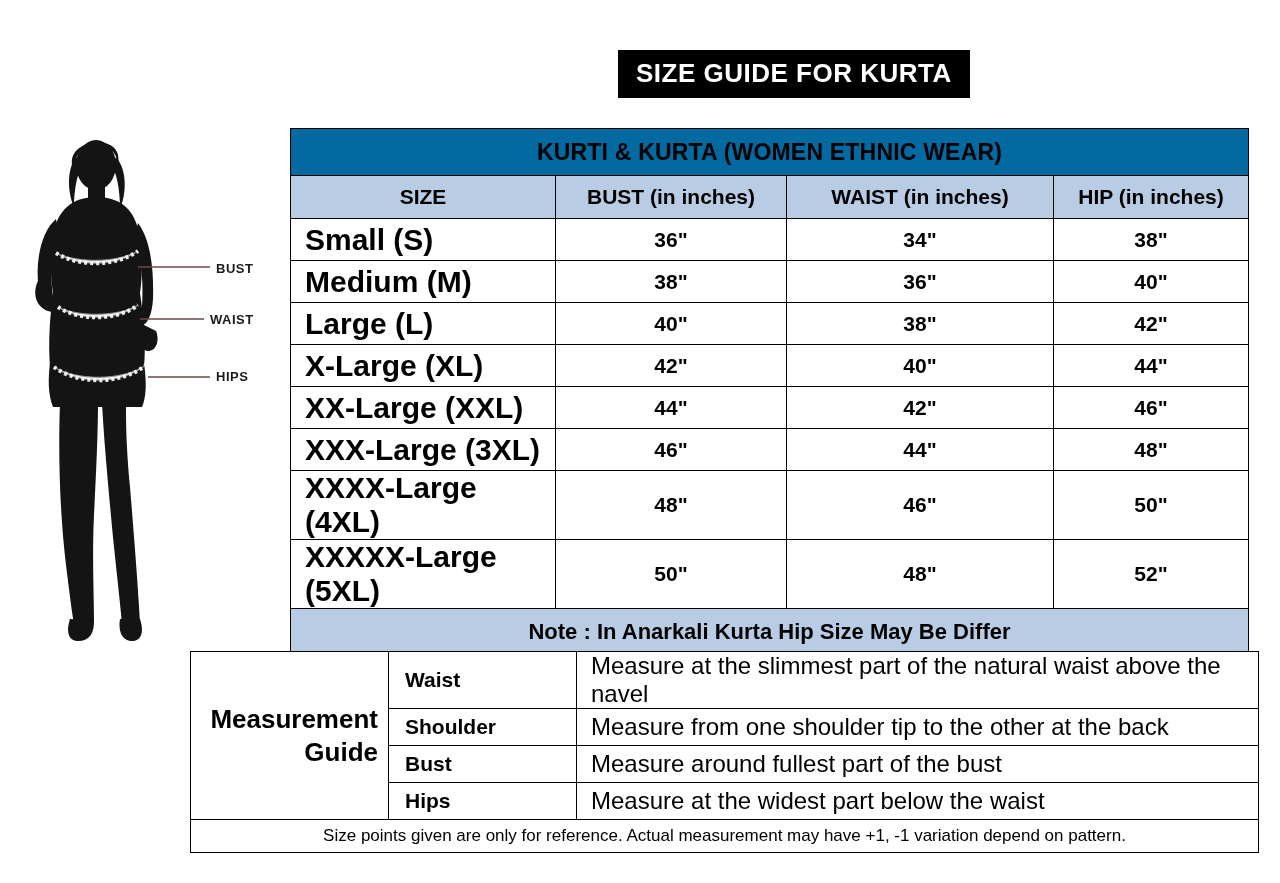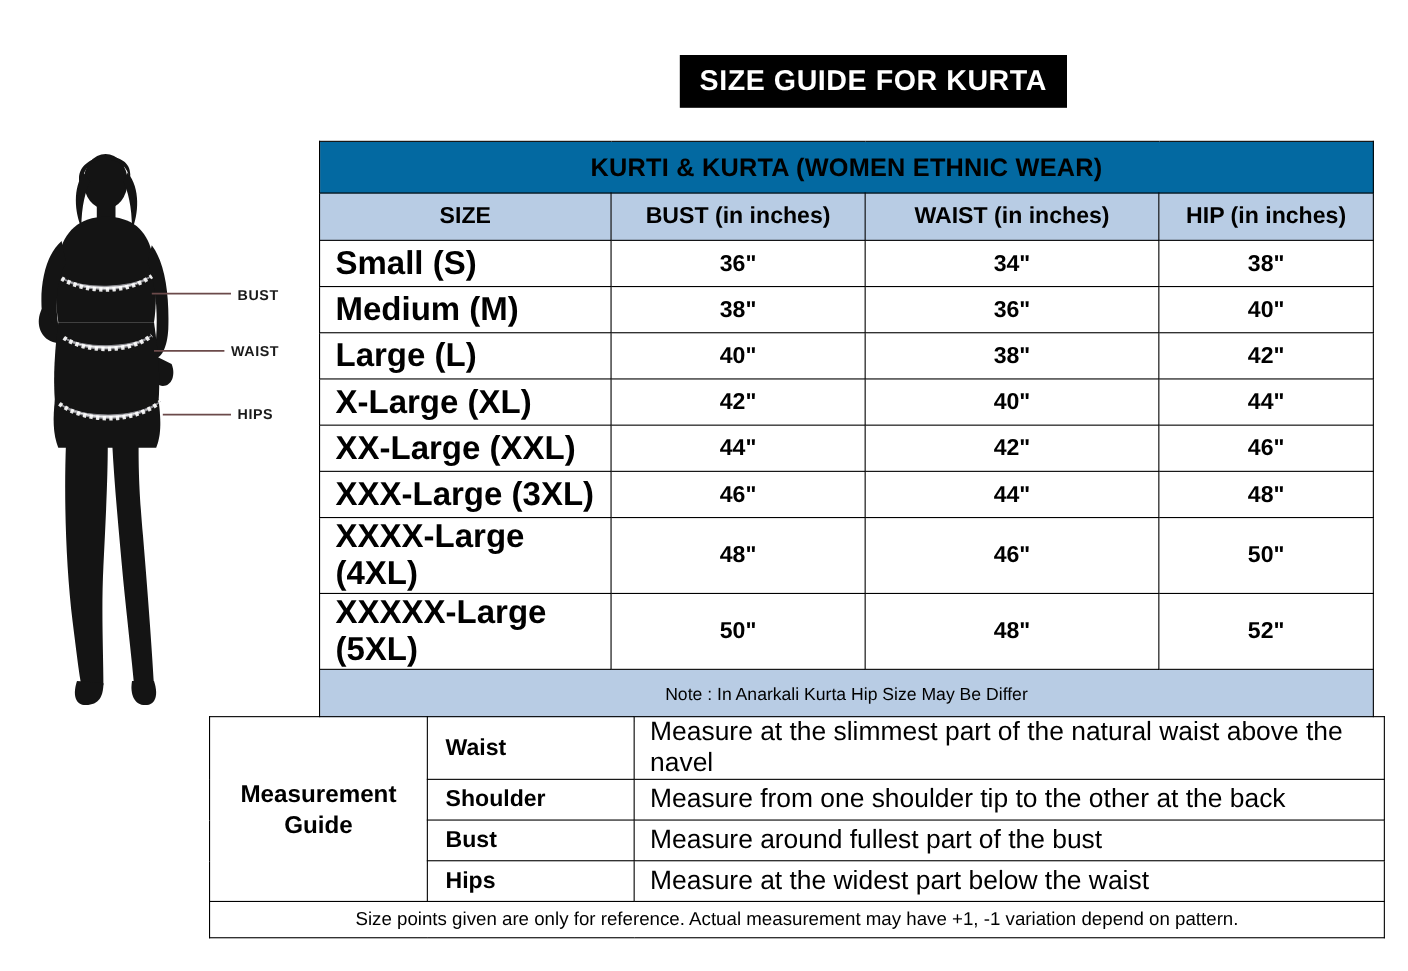--- a/index.html
+++ b/index.html
@@ -89,22 +89,22 @@
     padding-left: 14px;
     font-weight: bold;
     font-size: 30px;
   }
   .size-table .val {
     font-weight: bold;
     font-size: 21px;
   }
   .size-table .note-row {
     background: #b8cce4;
-    font-size: 16px;
-    font-weight: normal;
+    font-size: 22px;
+    font-weight: bold;
     height: 46px;
   }
 
   
   .measure-table {
     position: absolute;
     left: 190px;
     top: 651px;
     width: 1068px;
     border-collapse: collapse;
@@ -112,23 +112,23 @@
   }
   .measure-table td {
     border: 1px solid #000000;
     height: 36px;
     font-size: 19px;
     vertical-align: middle;
     padding: 0 10px;
     background: #ffffff;
   }
   .measure-table .mg-title {
-    font-size: 22px;
-    font-weight: bold;
-    text-align: center;
+    font-size: 26px;
+    font-weight: bold;
+    text-align: right;
     line-height: 1.25;
   }
   .measure-table .mg-key {
     font-size: 21px;
     font-weight: bold;
     padding-left: 16px;
   }
   .measure-table .mg-desc {
     font-size: 24px;
     padding-left: 14px;

